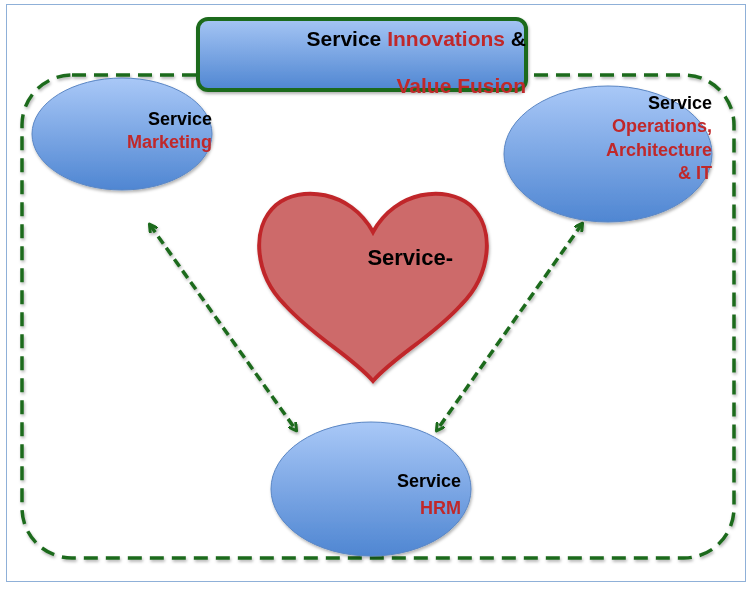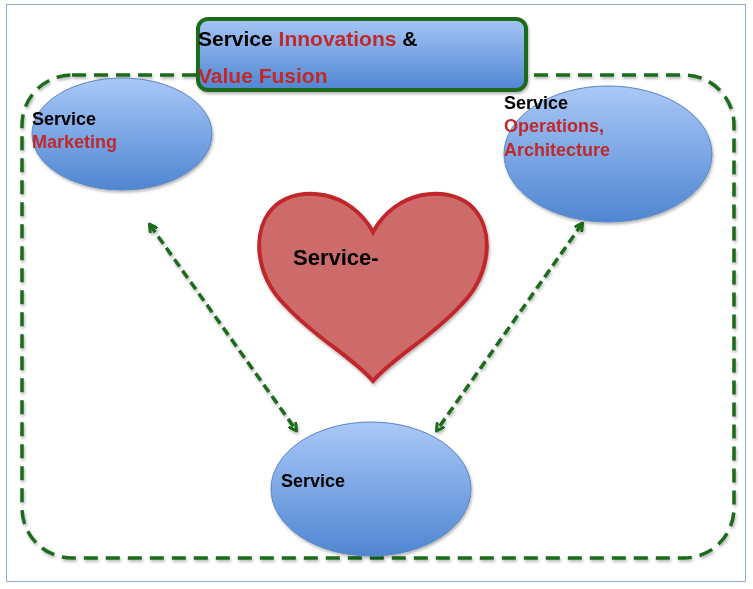--- a/index.html
+++ b/index.html
@@ -1,21 +1,21 @@
 <!DOCTYPE html>
 <html><head>
 <meta charset="utf-8">
 <style>
   html, body { margin:0; padding:0; background:#ffffff; }
   body { width:753px; height:589px; position:relative; overflow:hidden;
          font-family: "Liberation Sans", "DejaVu Sans", sans-serif; }
   #frame { position:absolute; left:6px; top:4px; width:740px; height:578px;
            border:1px solid #8fb0d8; box-sizing:border-box; background:#fff; }
   svg#diagram { position:absolute; left:0; top:0; }
-  .lbl { position:absolute; text-align:left; font-weight:bold; line-height:1.25; }
+  .lbl { position:absolute; text-align:right; font-weight:bold; line-height:1.25; }
   .k { color:#000; }
   .r { color:#c0282a; }
   .b { color:#1f3b7a; }
 </style>
 </head>
 <body>
 
 <div id="frame"></div>
 
 <svg id="diagram" width="753" height="589" viewBox="0 0 753 589">
@@ -59,33 +59,35 @@
            C491,275 496,228 470,205
            C446,185 396,190 373,232 Z" fill="#cd6b6b" stroke="#c0282a" stroke-width="4" filter="url(#shadow)"></path>
 </svg>
 
 <div class="lbl" style="left:198px; top:26px; width:328px; font-size:21px;">
   <div>
     <span class="k">Service</span>
     <span class="r">Innovations</span>
     <span class="k">&amp;</span>
   </div>
-  <div class="r" style="margin-top:11px;">Value Fusion</div>
+  <div class="r" style="margin-top:21px;">Value Fusion</div>
 </div>
 
 <div class="lbl" style="left:32px; top:108px; width:180px; font-size:18px;">
   <div class="k">Service</div>
   <div class="r" style="margin-top:0;">Marketing</div>
 </div>
 
 <div class="lbl" style="left:504px; top:92px; width:208px; font-size:18px; line-height:1.3;">
   <div class="k">Service</div>
   <div class="r">Operations,</div>
   <div class="r">Architecture</div>
+  <div class="r">&amp; IT</div>
 </div>
 
 <div class="lbl" style="left:293px; top:244px; width:160px; font-size:22px; line-height:1.3;">
   <div class="k">Service-</div>
 </div>
 
 <div class="lbl" style="left:281px; top:470px; width:180px; font-size:18px;">
   <div class="k">Service</div>
+  <div class="r" style="margin-top:4px;">HRM</div>
 </div>
 
 </body></html>

